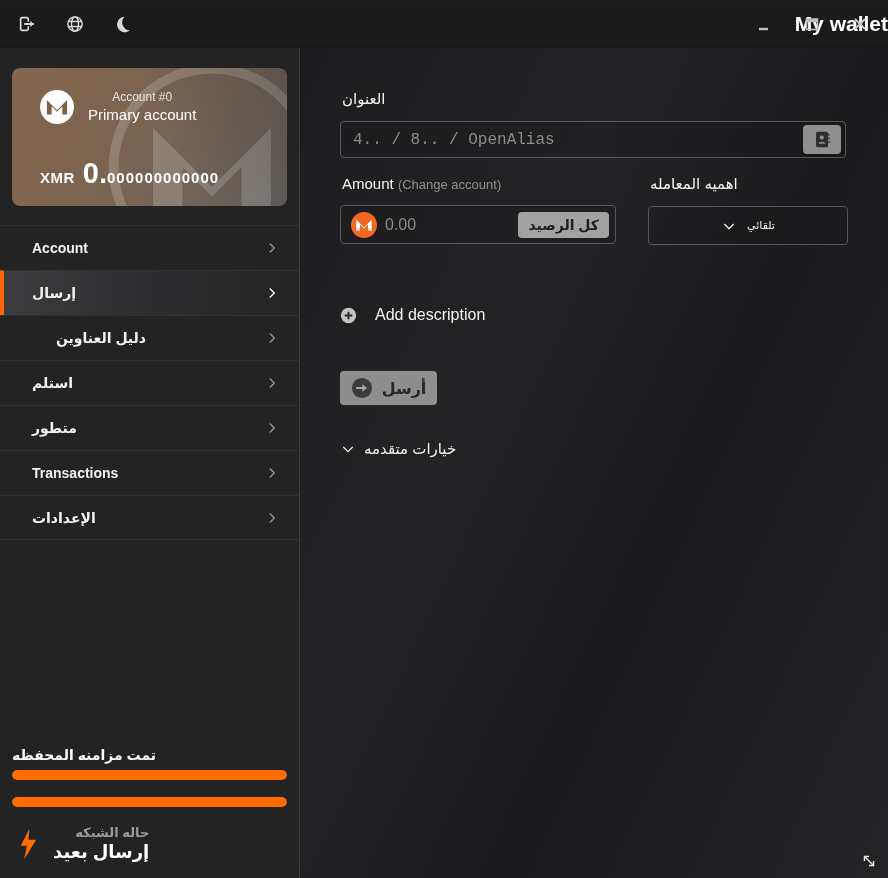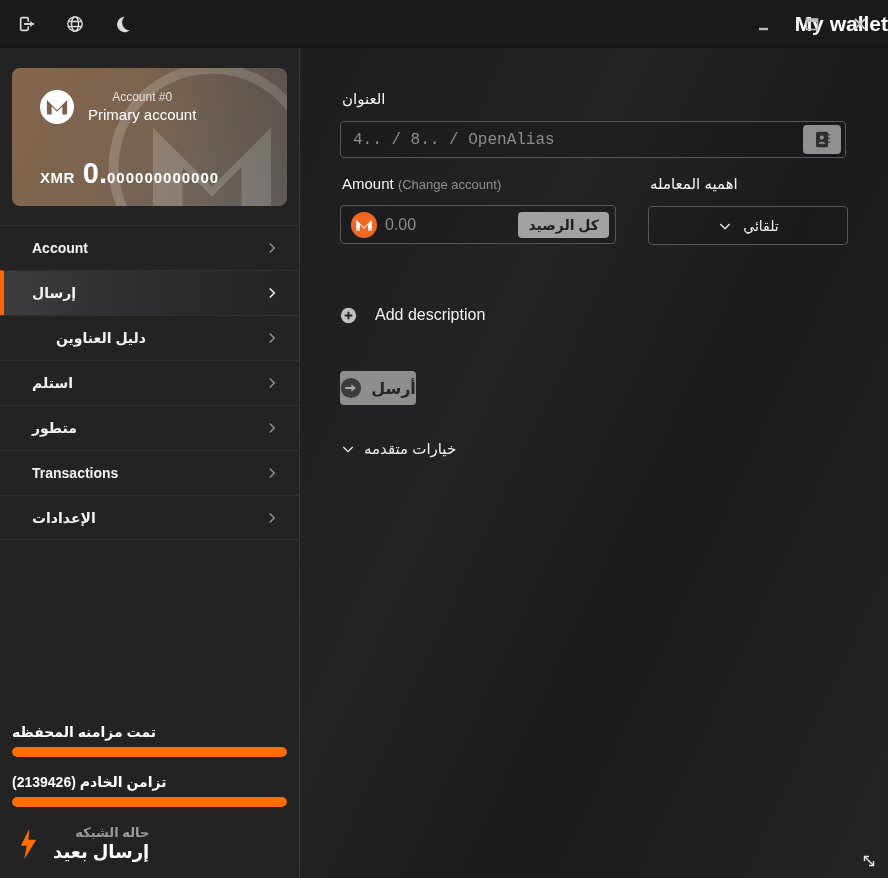--- a/index.html
+++ b/index.html
@@ -95,27 +95,27 @@
                   font-size:16px; padding:0 8px;
                   font-family:"Liberation Sans","DejaVu Sans",sans-serif; }
   .amount-input::placeholder { color:#8c8c8c; }
   .all-balance { background:#a2a2a2; color:#1f1f1f; font-weight:bold; font-size:14px;
                  border:none; border-radius:4px; height:26px; padding:0 10px; cursor:pointer;
                  direction:rtl; font-family:"Liberation Sans","DejaVu Sans",sans-serif; }
   .dropdown { height:39px; border:1px solid #57575b; border-radius:4px; display:flex;
               align-items:center; justify-content:center; gap:10px; cursor:pointer;
               background:rgba(0,0,0,.06); }
   .dropdown .dchev { width:16px; height:16px; color:#e8e8e8; }
-  .dropdown .dval { font-size:14px; color:#f2f2f2; direction:rtl; }
+  .dropdown .dval { font-size:11px; color:#f2f2f2; direction:rtl; }
 
   .add-desc { display:flex; align-items:center; gap:18px; margin-top:61px; cursor:pointer; width:max-content; }
   .plus-ico { width:17px; height:17px; }
   .add-desc span { font-size:16px; color:#f2f2f2; }
 
-  .send-btn { margin-top:47px; width:76px; height:34px; background:#8e8e8e; border:none;
+  .send-btn { margin-top:47px; width:97px; height:34px; background:#8e8e8e; border:none;
               border-radius:4px; display:flex; align-items:center; justify-content:center; gap:9px;
               cursor:pointer; }
   .send-arrow { width:22px; height:22px; }
   .send-btn span { font-size:16px; font-weight:bold; color:#262626; direction:rtl;
                    font-family:"Liberation Sans","DejaVu Sans",sans-serif; }
 
   .advanced { display:flex; align-items:center; gap:8px; margin-top:35px; cursor:pointer; width:max-content; }
   .advanced .achev { width:16px; height:16px; color:#e8e8e8; }
   .advanced span { font-size:15px; color:#f0f0f0; direction:rtl; }
 
@@ -239,21 +239,20 @@
               <path d="M9 6 L15 12 L9 18"></path>
             </svg>
         </div>
       </nav>
 
       <div class="sync">
         <div class="sync-label">تمت مزامنه المحفظه</div>
         <div class="sync-bar">
             <div class="sync-fill" style="width:100%"></div>
           </div>
-        <div class="sync-label">تزامن الخادم (2139426)</div>
         <div class="sync-bar">
             <div class="sync-fill" style="width:100%"></div>
           </div>
         <div class="network">
           <svg class="bolt" viewBox="0 0 20 36">
             <path d="M11 0 L1 20 H8 L5 36 L19 13 H10 Z" fill="#ff6d00"></path>
           </svg>
           <div class="net-text">
             <div class="net-label">حاله الشبكه</div>
             <div class="net-value">إرسال بعيد</div>

